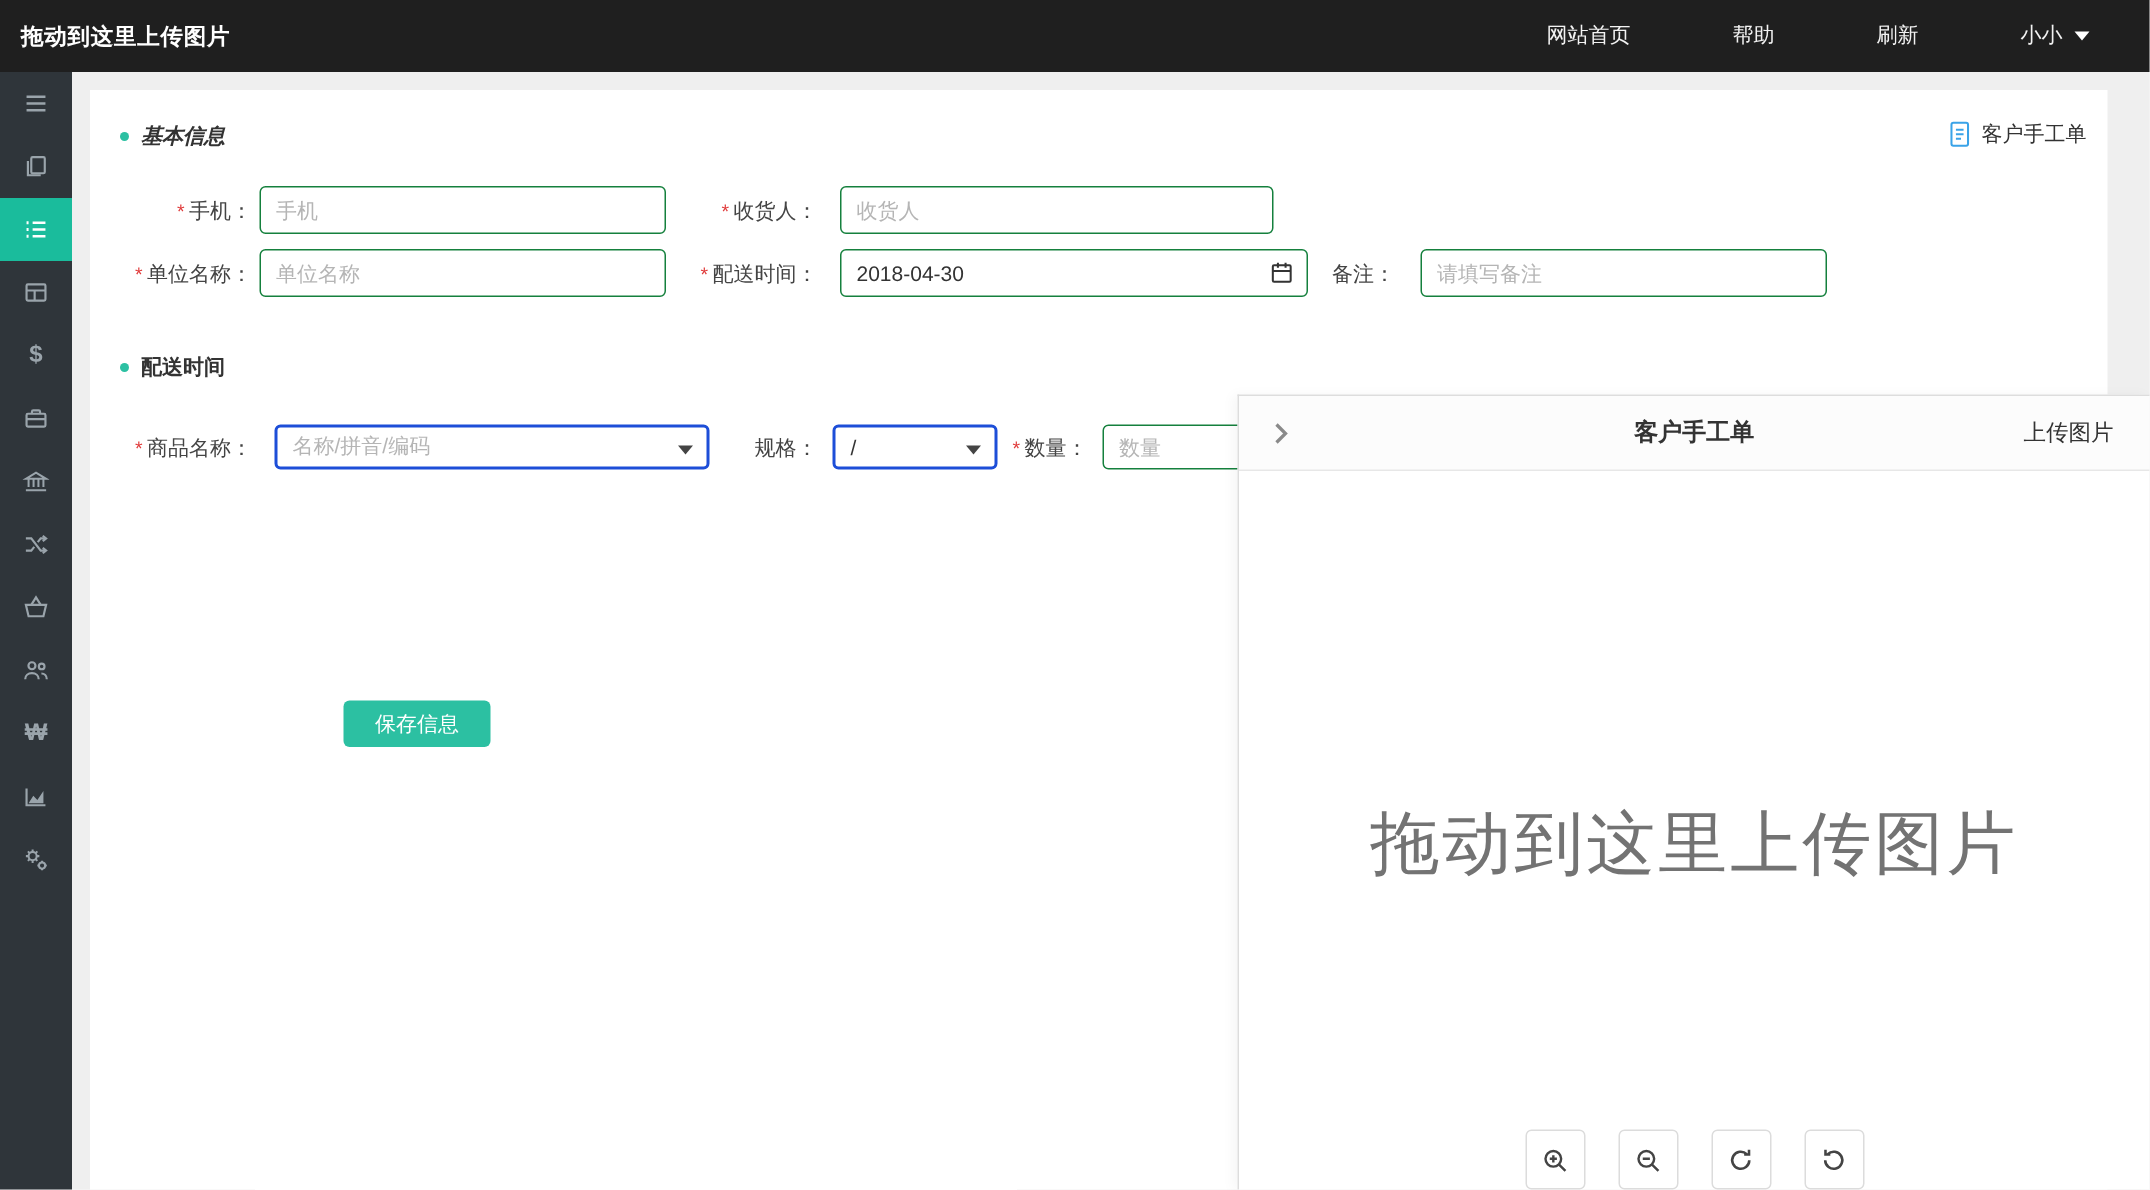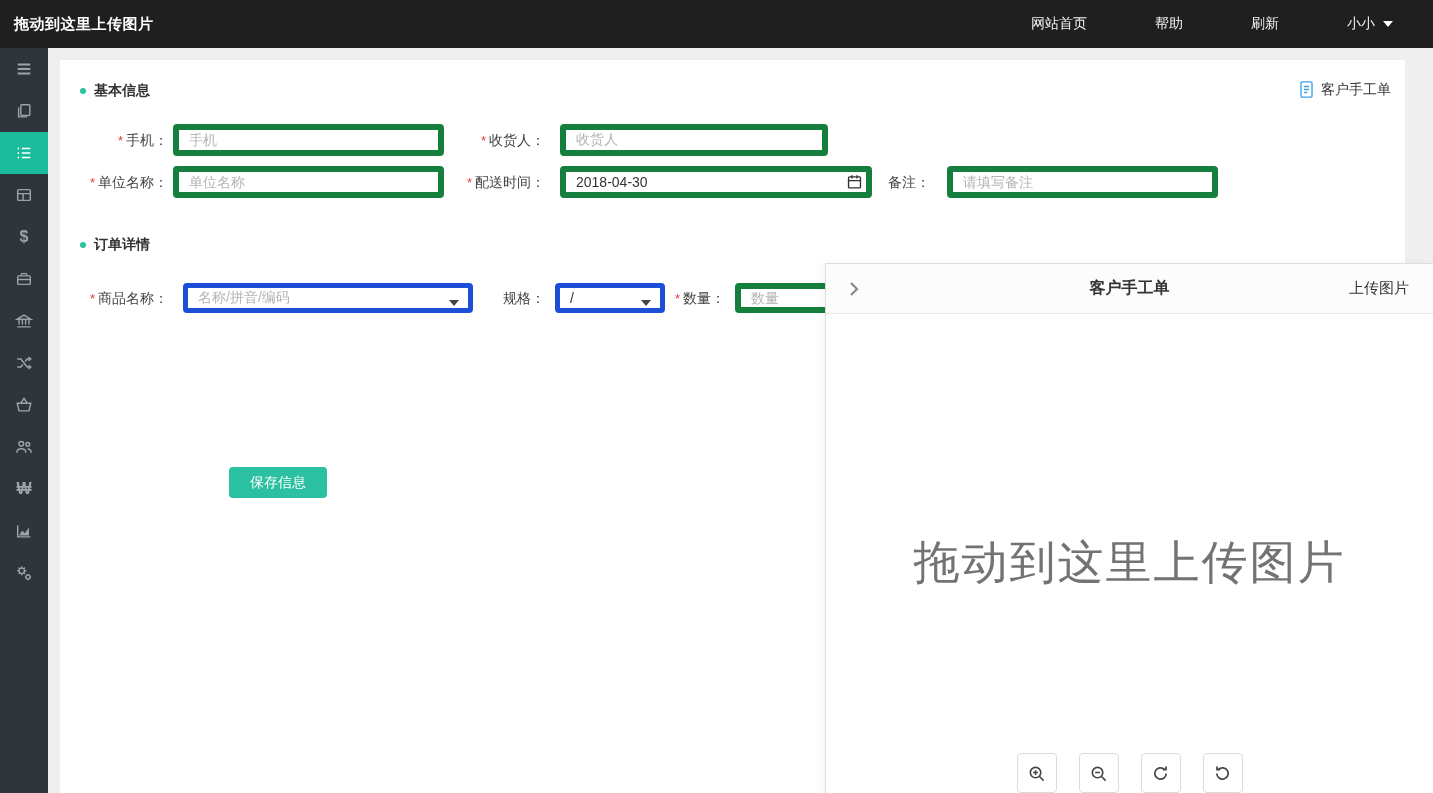--- a/index.html
+++ b/index.html
@@ -55,30 +55,30 @@
     position: absolute; right: 14px; top: 20px; display: flex; align-items: center;
     gap: 6px; font-size: 14px; color: #333; cursor: pointer; text-decoration: none;
   }
   .manual-link svg { color: #3aa3e8; }
   .lbl {
     position: absolute; height: 32px; line-height: 32px; text-align: right;
     font-size: 14px; color: #444; white-space: nowrap;
   }
   .req { color: #e03b3b; margin-right: 3px; font-size: 13px; }
   .txt {
-    position: absolute; height: 32px; border: 6px solid #15803d; border-radius: 4px;
+    position: absolute; height: 32px; border: 1px solid #15803d; border-radius: 4px;
     padding: 0 10px; font-size: 14px; color: #333; outline: none; background: #fff;
     font-family: inherit;
   }
   .txt::placeholder { color: #b5b5b5; }
   .date-wrap { position: absolute; }
   .date-wrap .txt { left: 0; top: 0; width: 100%; padding-right: 32px; }
   .cal-icon { position: absolute; right: 9px; top: 7px; color: #333; pointer-events: none; }
   .selectbox {
-    position: absolute; height: 30px; border: 5px solid #1d4ed8; border-radius: 4px;
+    position: absolute; height: 30px; border: 2px solid #1d4ed8; border-radius: 4px;
     background: #fff; display: flex; align-items: center; padding: 0 26px 0 10px;
     font-size: 14px; cursor: pointer;
   }
   .selectbox .ph { color: #b5b5b5; }
   .selectbox .val { color: #333; }
   .sel-caret {
     position: absolute; right: 9px; top: 12px;
     border-left: 5px solid transparent; border-right: 5px solid transparent;
     border-top: 6px solid #444;
   }
@@ -211,42 +211,42 @@
         <circle cx="7.5" cy="7.5" r="3"></circle>
         <path d="M7.5 2.5v2M7.5 10.5v2M2.5 7.5h2M10.5 7.5h2M4 4l1.4 1.4M9.6 9.6L11 11M11 4L9.6 5.4M5.4 9.6L4 11"></path>
         <circle cx="14.5" cy="14.5" r="2.3"></circle>
         <path d="M14.5 11v1.3M14.5 16.7V18M11 14.5h1.3M16.7 14.5H18"></path>
       </svg>
   </div>
 </aside>
 
 <main class="content">
 
-  <div class="section-title" style="top:22px;">
+  <div class="section-title" style="top:22px;font-style:italic;">
     <span class="bullet"></span>
     <span>基本信息</span>
   </div>
 
   <a class="manual-link">
     <svg width="17" height="19" viewBox="0 0 20 22" fill="none" stroke="currentColor" stroke-width="1.6">
         <rect x="3.5" y="2" width="13" height="18" rx="1.5"></rect>
         <path d="M7 7.5h6M7 11h6M7 14.5h4"></path>
       </svg>
     <span>客户手工单</span>
   </a>
 
   <label class="lbl" style="left:0;top:64px;width:108px;">
     <span class="req">*</span><span>手机：</span>
   </label>
   <input class="txt" style="left: 113px; top: 64px; width: 271px;" placeholder="手机">
 
   <label class="lbl" style="left:380px;top:64px;width:105px;">
     <span class="req">*</span><span>收货人：</span>
   </label>
-  <input class="txt" style="left: 500px; top: 64px; width: 268px; font-family: Liberation Mono, monospace;" placeholder="收货人">
+  <input class="txt" style="left: 500px; top: 64px; width: 289px;" placeholder="收货人">
 
   <label class="lbl" style="left:0;top:106px;width:108px;">
     <span class="req">*</span><span>单位名称：</span>
   </label>
   <input class="txt" style="left: 113px; top: 106px; width: 271px;" placeholder="单位名称">
 
   <label class="lbl" style="left:380px;top:106px;width:105px;">
     <span class="req">*</span><span>配送时间：</span>
   </label>
   <div class="date-wrap" style="left:500px;top:106px;width:312px;height:32px;">
@@ -259,21 +259,21 @@
     </span>
   </div>
 
   <label class="lbl" style="left:790px;top:106px;width:80px;">
     <span>备注：</span>
   </label>
   <input class="txt" style="left: 887px; top: 106px; width: 271px;" placeholder="请填写备注">
 
   <div class="section-title" style="top:176px;">
     <span class="bullet"></span>
-    <span>订单详情</span>
+    <span>配送时间</span>
   </div>
 
   <label class="lbl" style="left:0;top:223px;width:108px;height:30px;line-height:30px;">
     <span class="req">*</span><span>商品名称：</span>
   </label>
   <div class="selectbox" style="left:123px;top:223px;width:290px;">
     <span class="ph">名称/拼音/编码</span>
     <span class="sel-caret"></span>
   </div>
 

